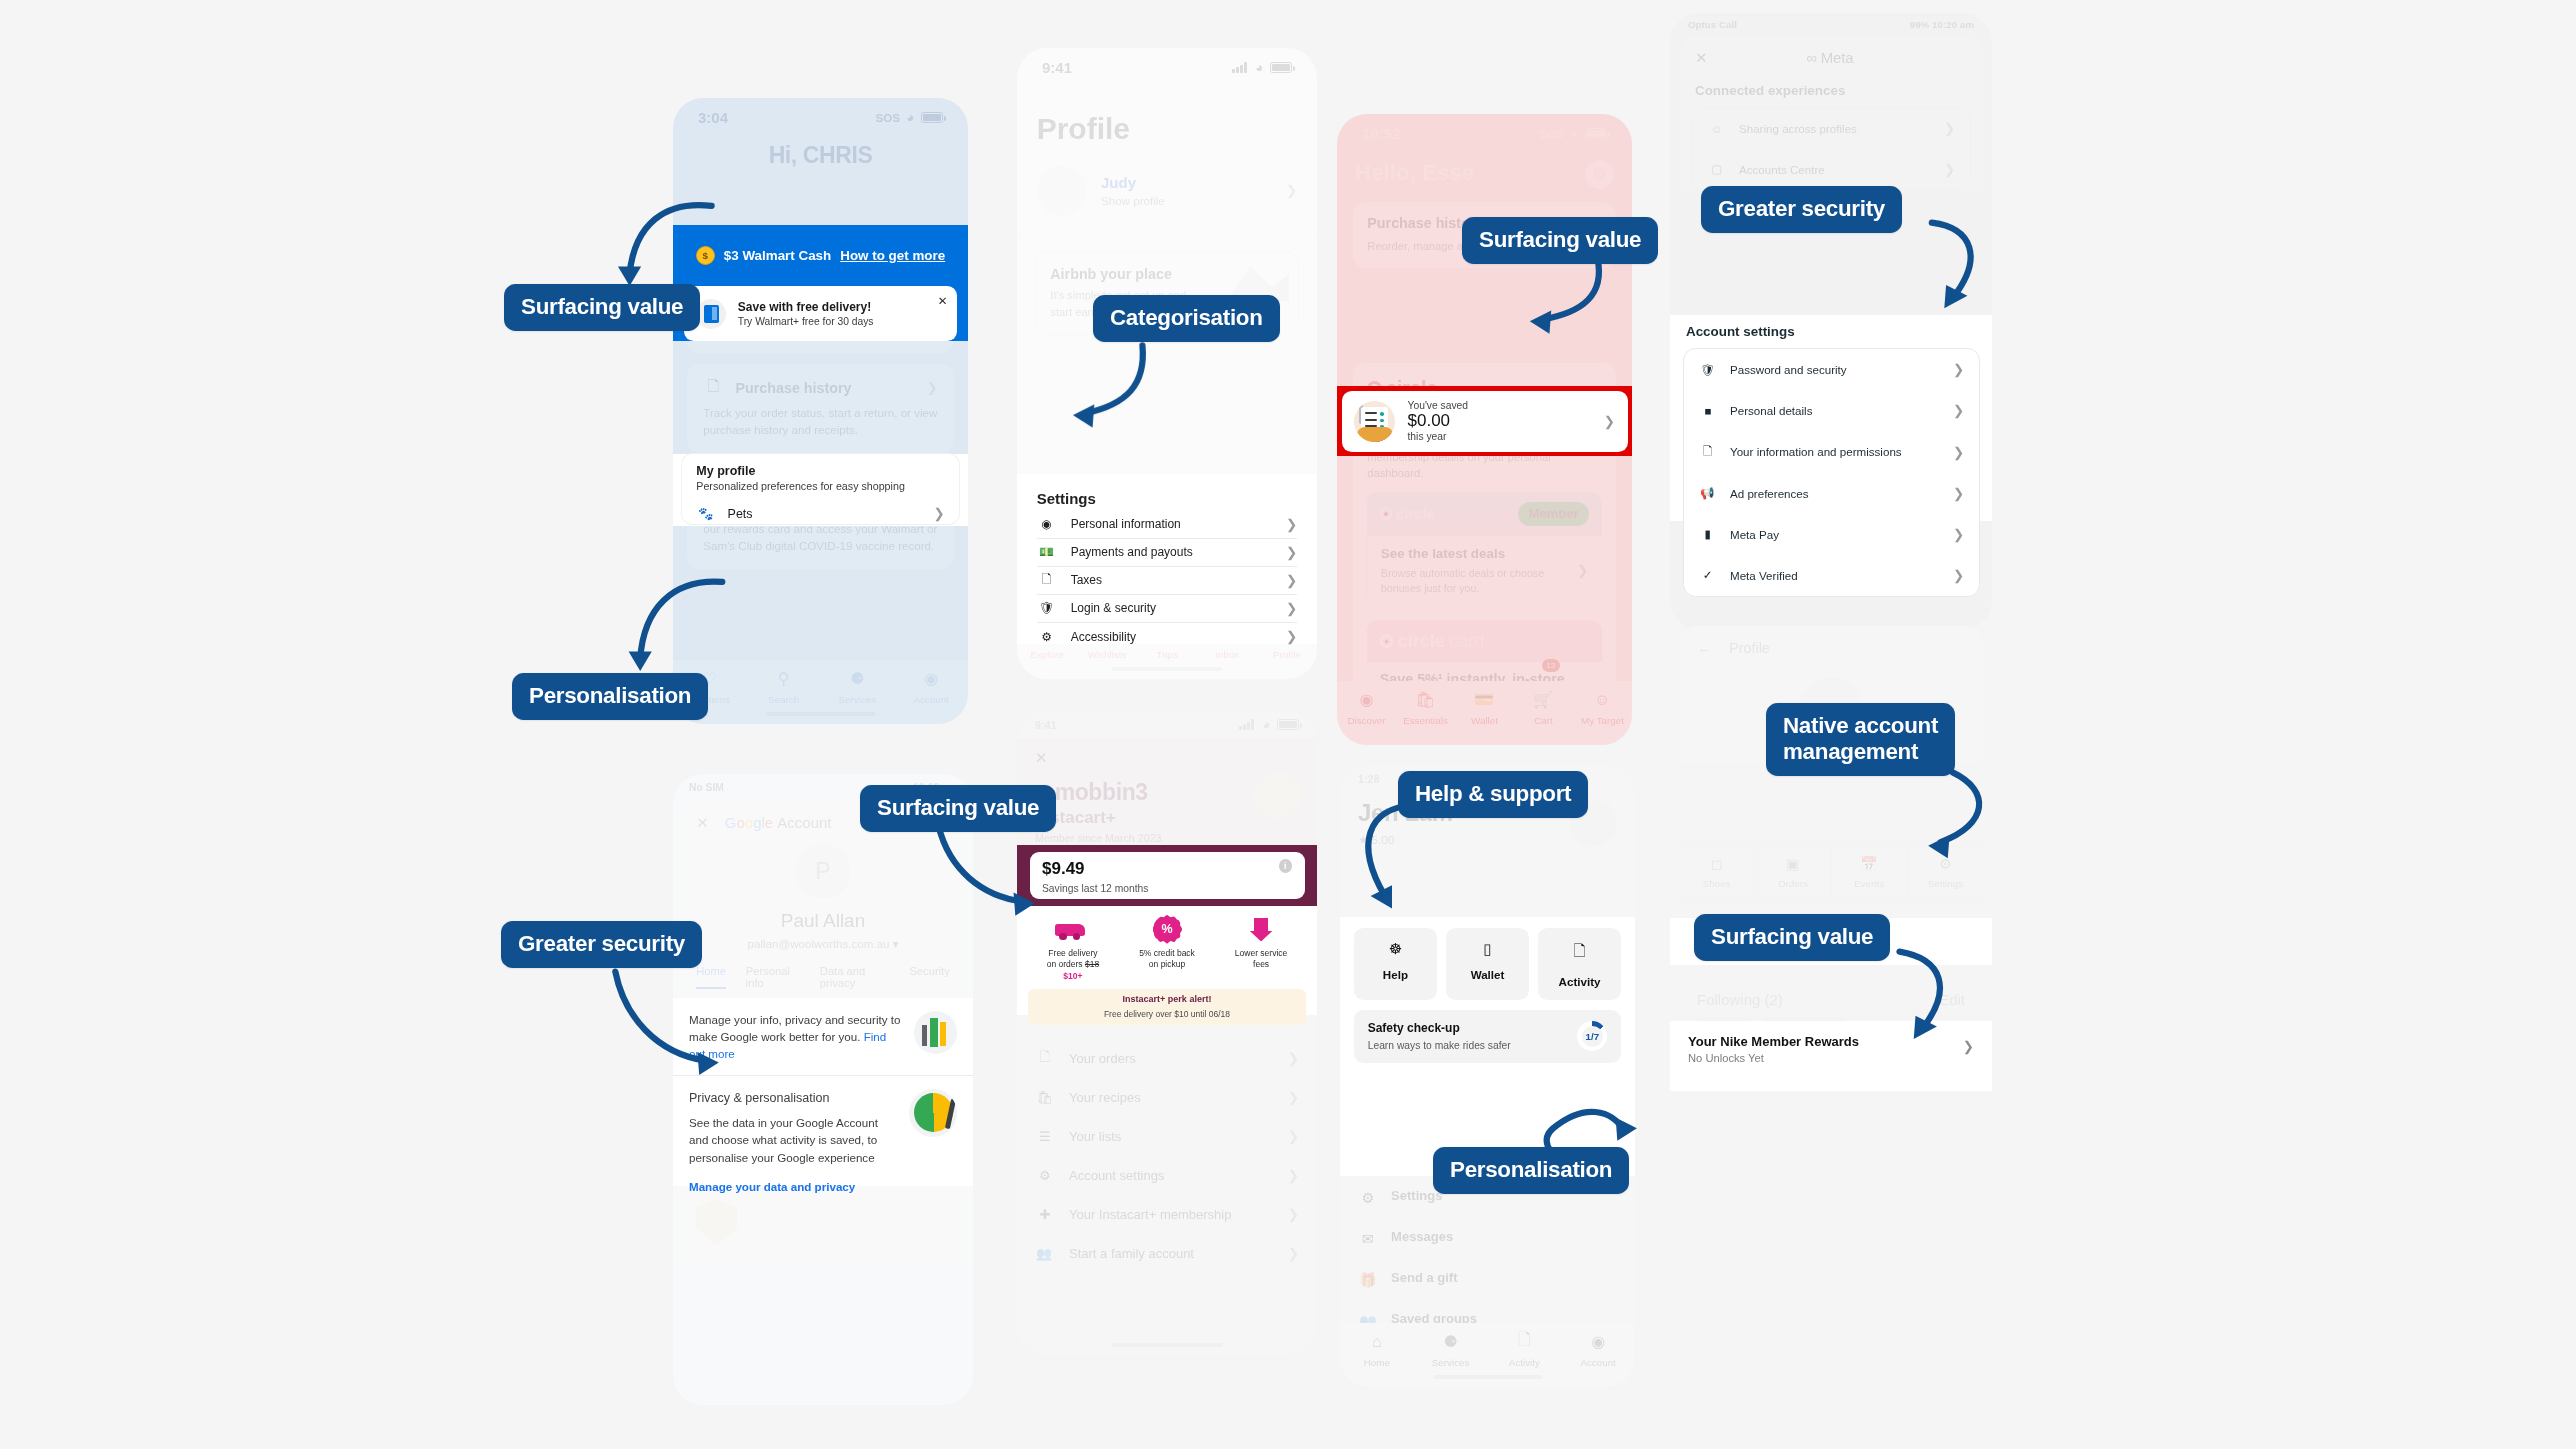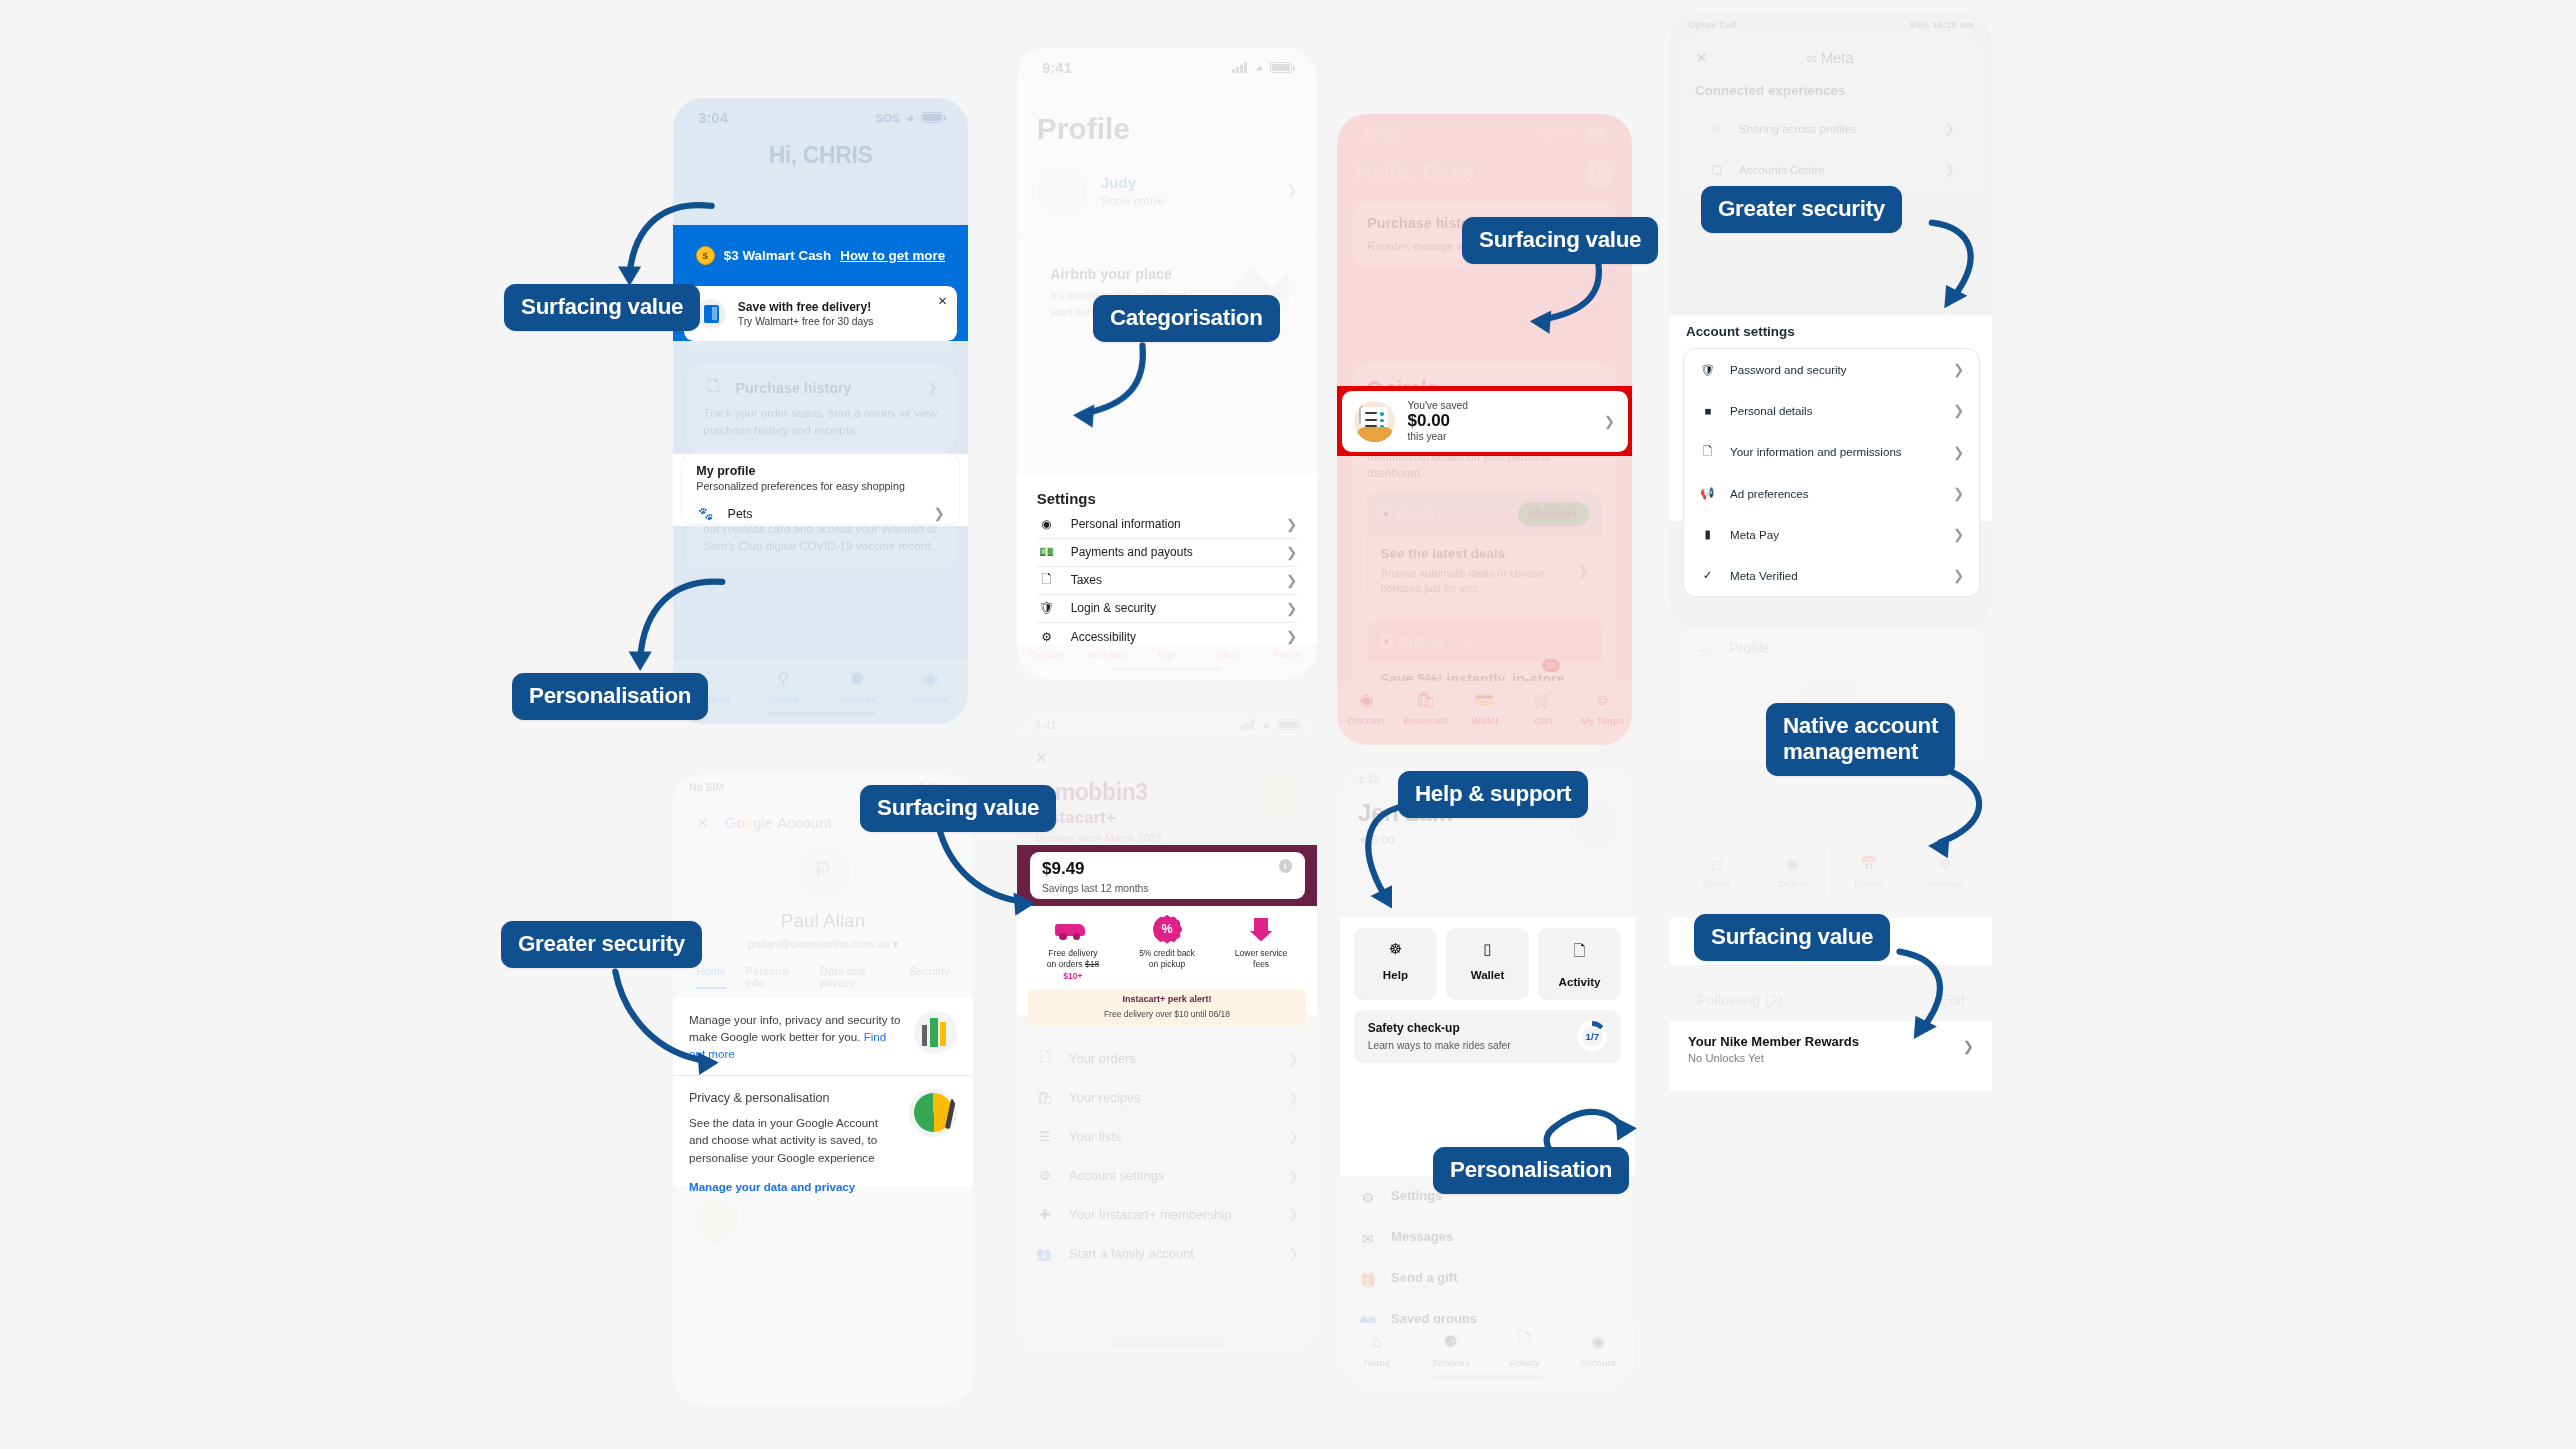--- a/index.html
+++ b/index.html
@@ -131,21 +131,21 @@
   #tg-strip{top:272px;height:70px;z-index:6;background:#e00000;padding:4.5px;}
   #tg-inner{background:#fff;border-radius:9.8px;height:100%;display:flex;align-items:center;gap:12.5px;padding:0 12.5px}
   #tg-inner .av{width:41px;height:41px;border-radius:50%;background:#f8e8dc;flex:none;position:relative;overflow:hidden}
   #tg-inner .av .clip{position:absolute;left:7.2px;top:6.3px;width:27px;height:27px;background:#fff;border-radius:2.7px}
   #tg-inner .av .cl{position:absolute;left:10.7px;width:12.5px;height:2.3px;background:#3b3b3b;border-radius:1.8px}
   #tg-inner .av .d{position:absolute;left:26px;width:3.6px;height:3.6px;border-radius:50%;background:#19a3a3}
   #tg-inner .av .hand{position:absolute;left:2.7px;bottom:0;width:36px;height:14.3px;background:#e8a33d;border-radius:8px 8px 0 0}
   #tg-inner .av .sleeve{position:absolute;left:18px;bottom:0;width:19.7px;height:9px;background:#a33b5e}
   #tg-inner .av .pen{position:absolute;left:4.5px;top:3.6px;width:4.5px;height:19.7px;background:#b9bcc4;border-radius:1.8px}
   #tg-inner .lbl{font-size:10.3px;color:#444}
-  #tg-inner .amt{font-size:17px;font-weight:700;color:#111;line-height:1.15}
+  #tg-inner .amt{font-size:17px;font-weight:400;color:#111;line-height:1.15}
 
   
   #meta{left:1670px;top:13.4px;width:322px;height:617px;background:#f2f2f2;}
   #meta .mbar{height:23px;display:flex;align-items:center;justify-content:space-between;padding:0 18px;font-size:9.8px;font-weight:600;color:#666}
   #meta .msheet{background:#fff;border-radius:19.7px 19.7px 0 0;margin:0 9px;height:100%;padding:12.5px 0 0}
   #meta .mhead{display:flex;align-items:center;padding:0 16px 16px;font-size:15px;color:#1c2b33}
   #meta .mlogo{flex:1;text-align:center;font-size:15px;font-weight:500;letter-spacing:-0.2px}
   #meta h4.sect{font-size:13.4px;font-weight:700;color:#1c2b33;padding:0 16px 9px}
   #meta .mcard{margin:0 12.5px;border:0.9px solid #e8e8e8;border-radius:12.5px;overflow:hidden;background:#fff}
   #meta .mrow{display:flex;align-items:center;gap:12.5px;padding:10.7px 14.3px;font-size:11.6px;color:#1c2b33}

